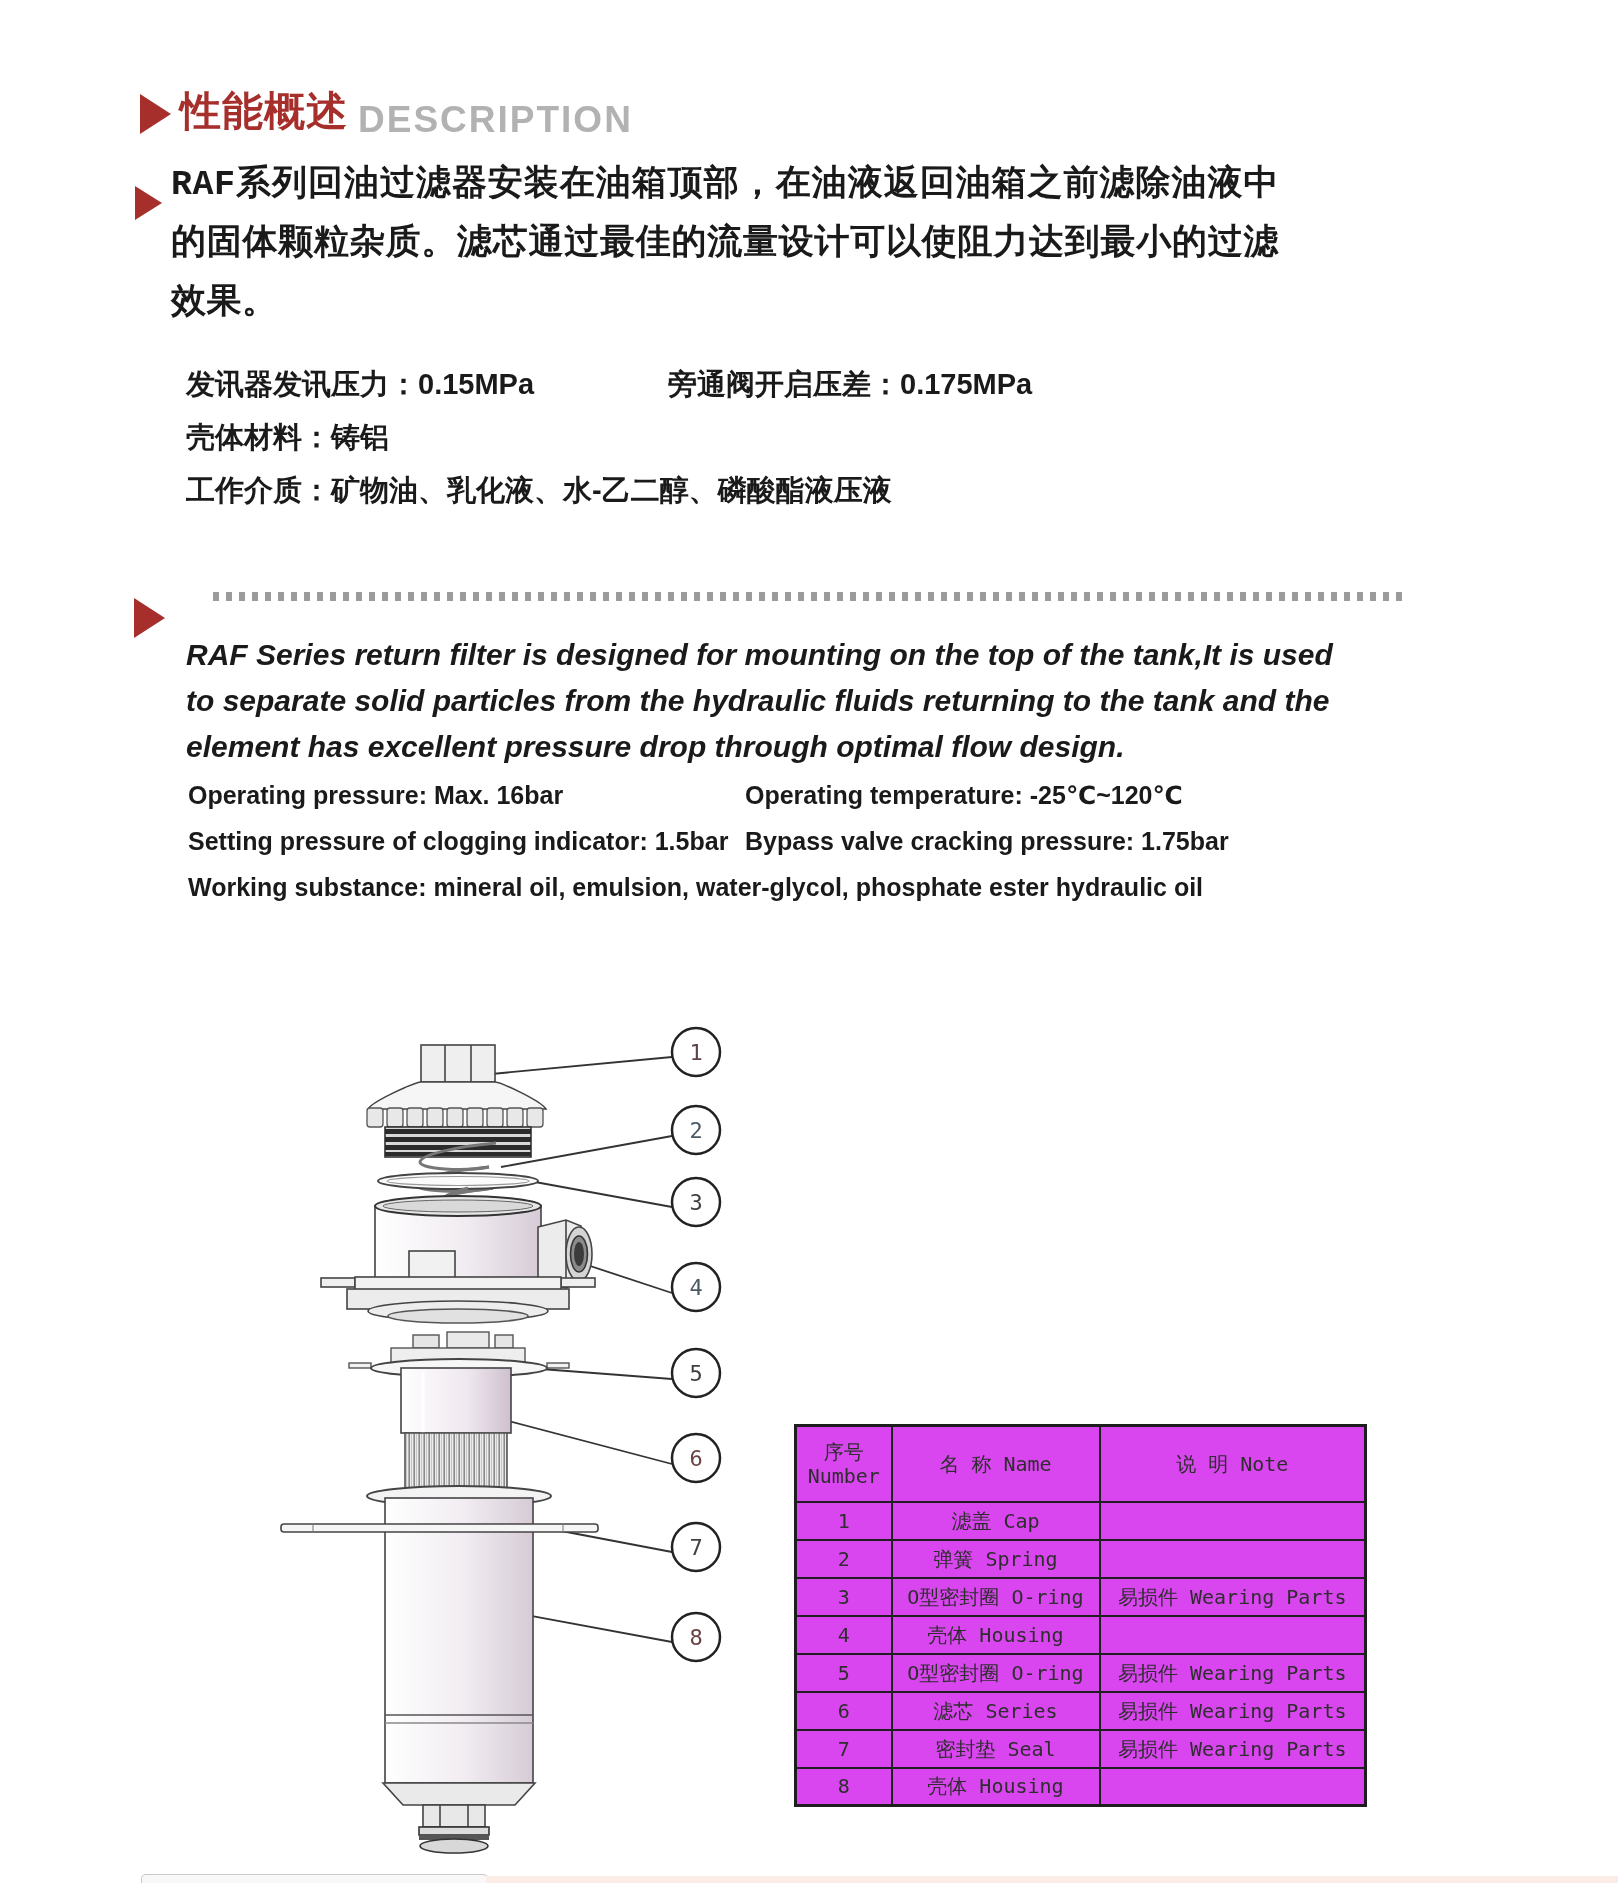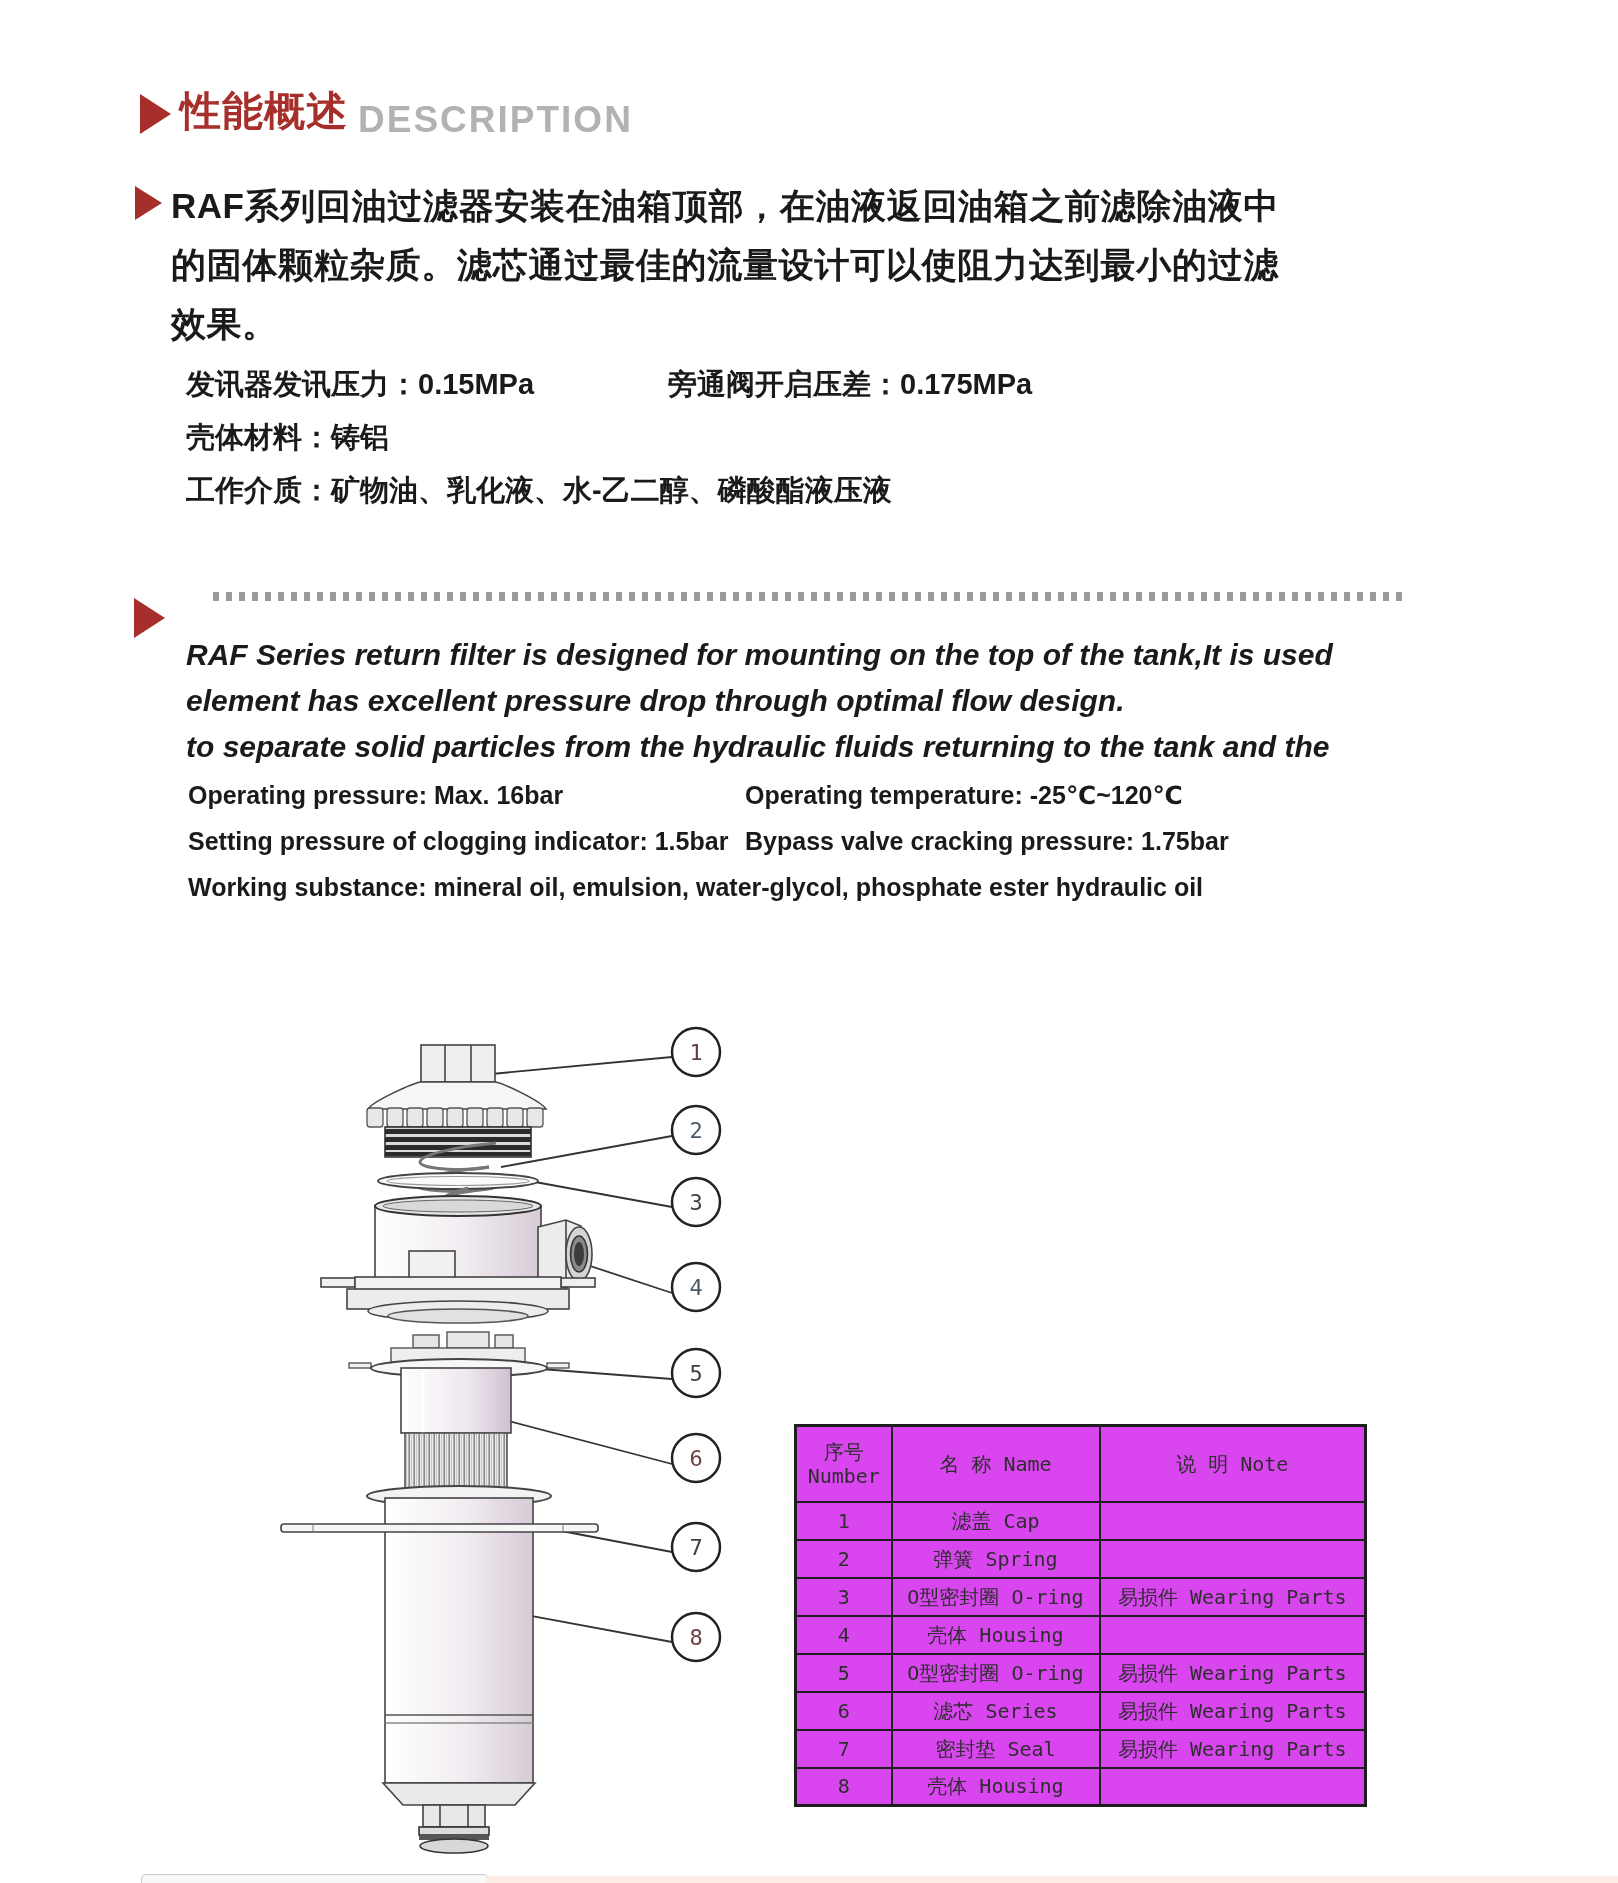--- a/index.html
+++ b/index.html
@@ -46,42 +46,42 @@
 </head>
 <body>
 
 <div class="page">
 
   <div class="abs tri tri-lg" style="left:132px;top:94px;"></div>
   <div class="abs sec-title" style="left:172px;top:84px;">性能概述</div>
   <div class="abs sec-sub" style="left:350px;top:99px;">DESCRIPTION</div>
 
   <div class="abs tri tri-md" style="left:127px;top:186px;"></div>
-  <div class="abs cn-intro" style="left:163px;top:176px;">RAF系列回油过滤器安装在油箱顶部，在油液返回油箱之前滤除油液中的固体颗粒杂质。滤芯通过最佳的流量设计可以使阻力达到最小的过滤效果。</div>
+  <div class="abs cn-intro" style="left:163px;top:156px;font-family:Liberation Mono, monospace;">RAF系列回油过滤器安装在油箱顶部，在油液返回油箱之前滤除油液中的固体颗粒杂质。滤芯通过最佳的流量设计可以使阻力达到最小的过滤效果。</div>
 
   <div class="abs cn-specs" style="left:178px;top:358px;">
     <div class="spec-row">
       <span class="c1">发讯器发讯压力：0.15MPa</span>
       <span>旁通阀开启压差：0.175MPa</span>
     </div>
     <div class="spec-row">
       <span>壳体材料：铸铝</span>
     </div>
     <div class="spec-row">
       <span>工作介质：矿物油、乳化液、水-乙二醇、磷酸酯液压液</span>
     </div>
   </div>
 
   <div class="abs dotline" style="left:205px;top:592px;width:1190px;"></div>
   <div class="abs tri tri-lg" style="left:126px;top:598px;"></div>
 
   <div class="abs en-intro" style="left:178px;top:632px;font-style:italic;">
     <div>RAF Series return filter is designed for mounting on the top of the tank,It is used</div>
+    <div>to separate solid particles from the hydraulic fluids returning to the tank and the</div>
     <div>element has excellent pressure drop through optimal flow design.</div>
-    <div>to separate solid particles from the hydraulic fluids returning to the tank and the</div>
   </div>
 
   <div class="abs en-specs" style="left:180px;top:772px;">
     <div class="spec-row">
       <span class="c1">Operating pressure: Max. 16bar</span>
       <span>Operating temperature: -25℃~120℃</span>
     </div>
     <div class="spec-row">
       <span class="c1">Setting pressure of clogging indicator: 1.5bar</span>
       <span>Bypass valve cracking pressure: 1.75bar</span>

